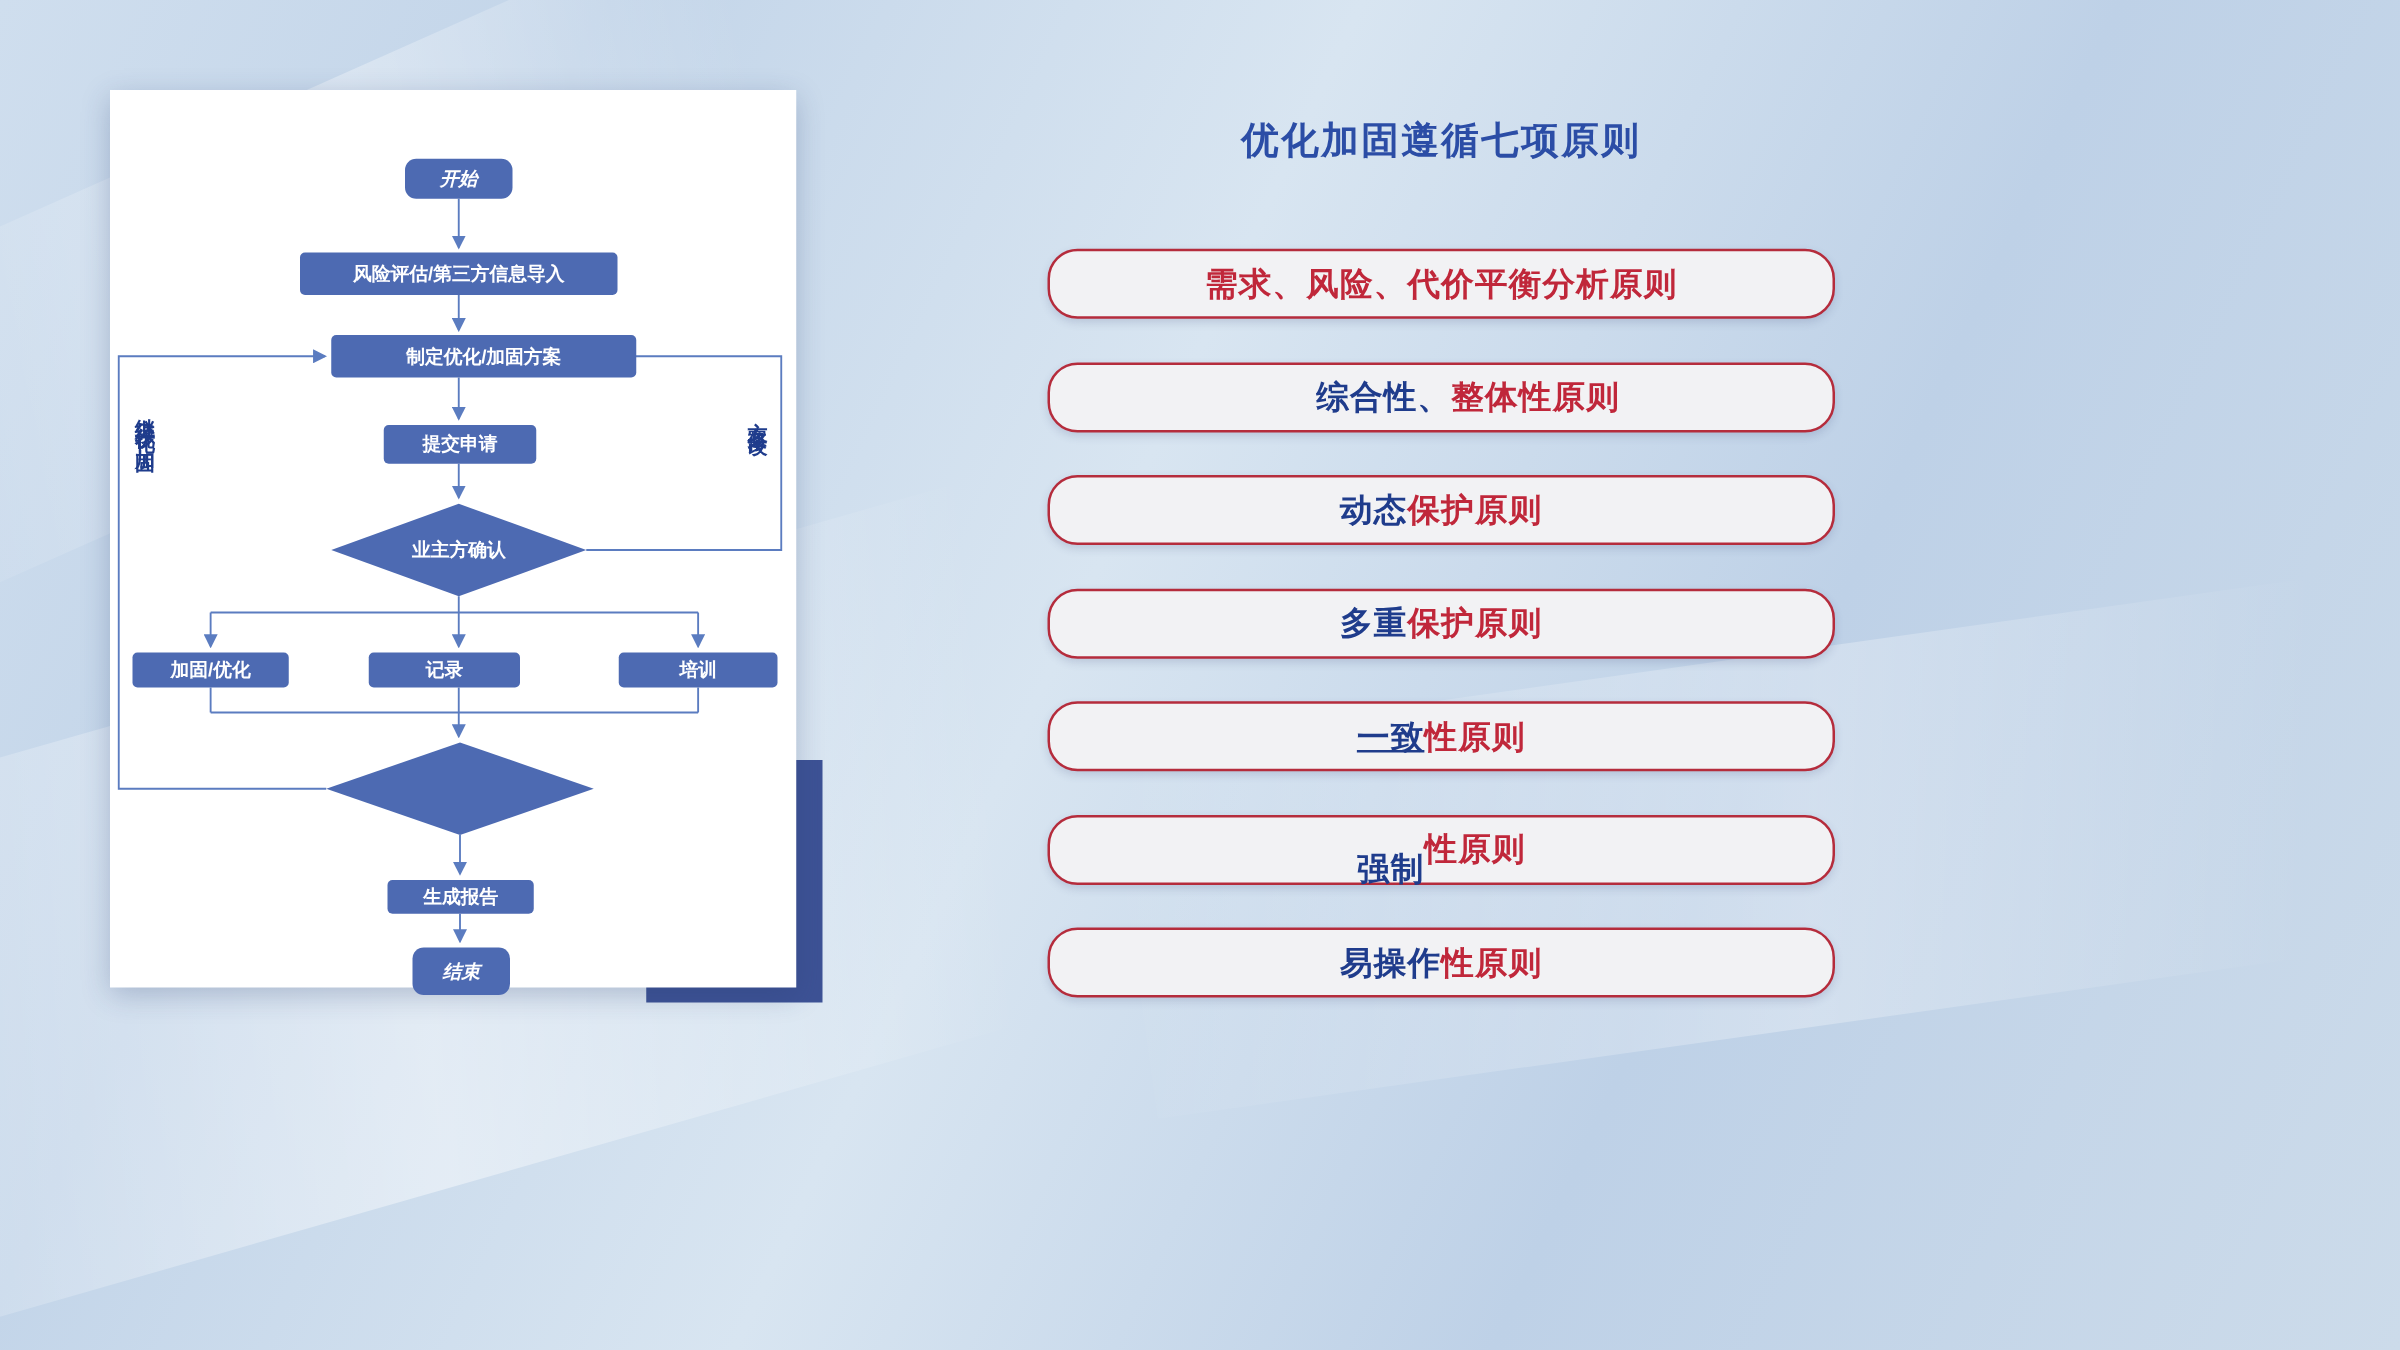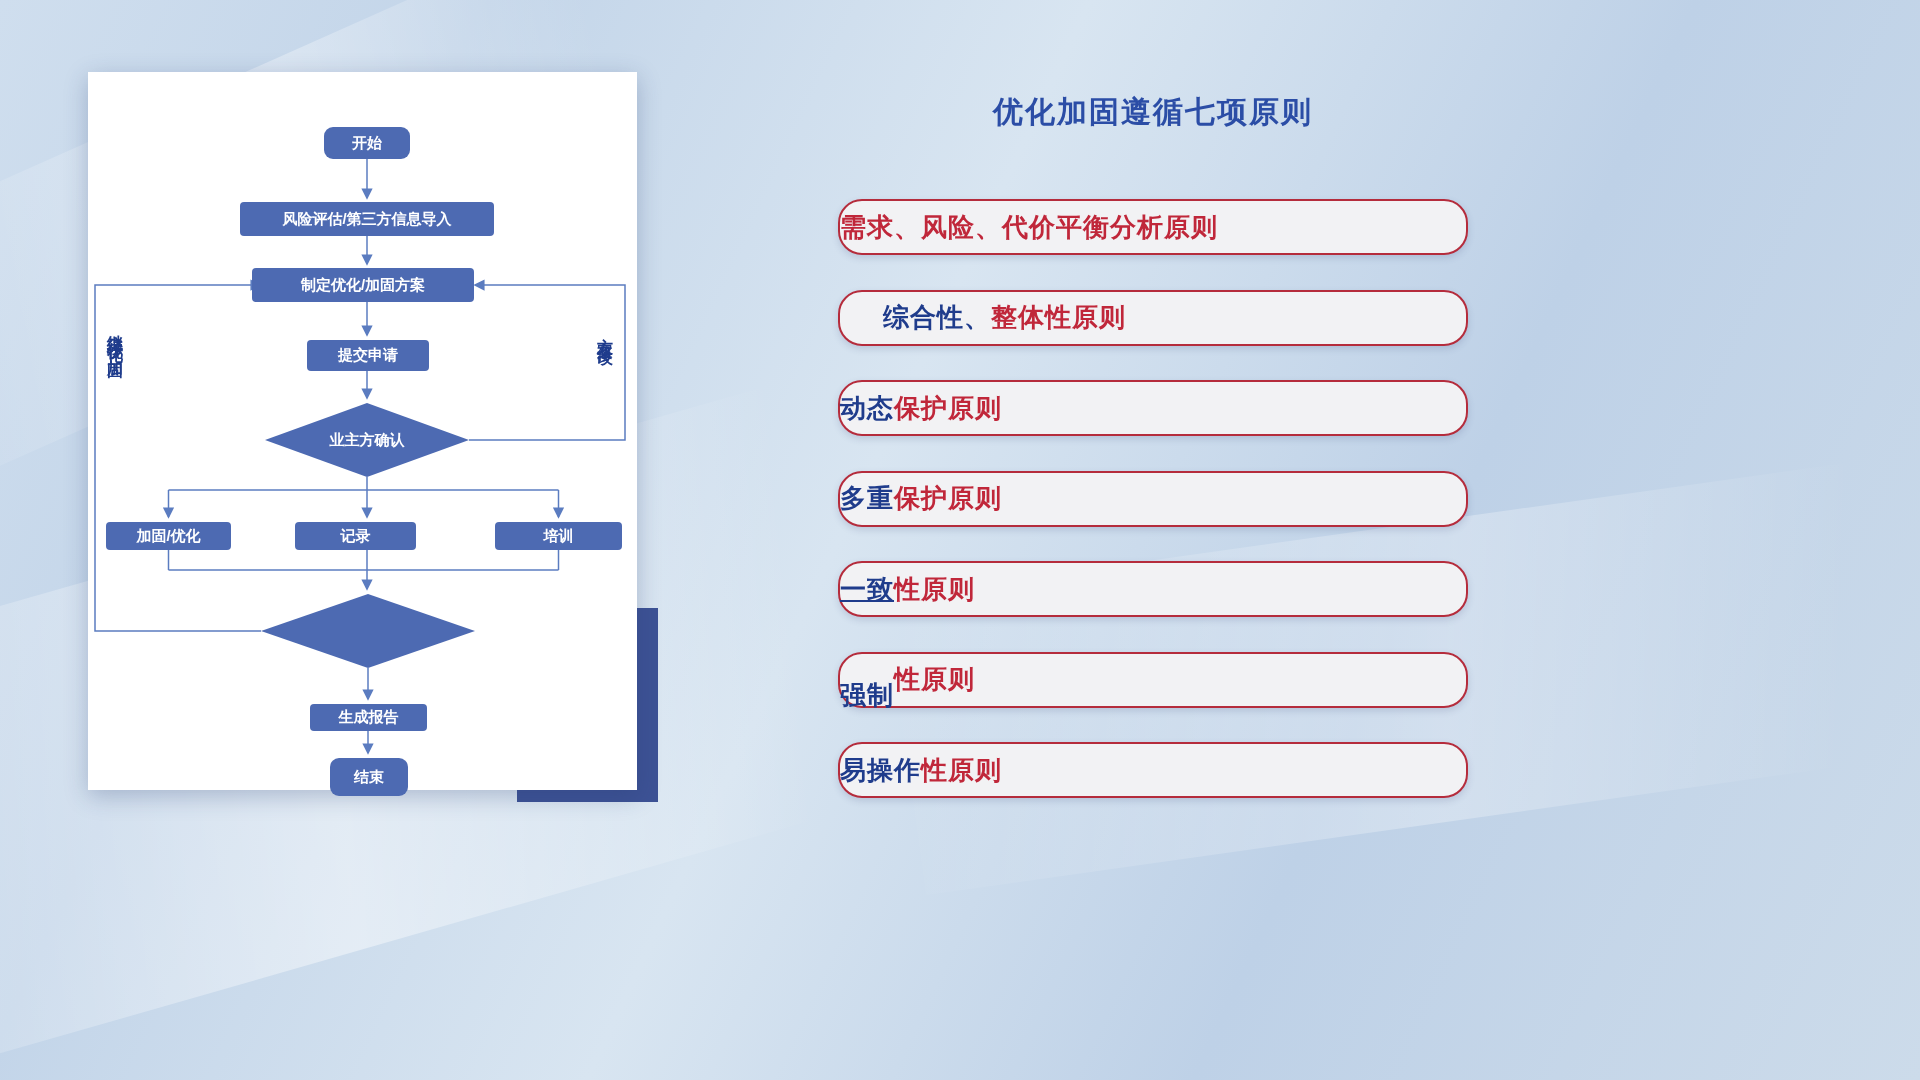--- a/index.html
+++ b/index.html
@@ -21,34 +21,34 @@
     background:var(--card-accent,#3d5295);z-index:1;}
   .card{position:absolute;left:88px;top:72px;width:549px;height:718px;background:#ffffff;
     box-shadow:0 6px 22px rgba(40,60,110,.28);z-index:2;}
   .fc-svg{position:absolute;left:0;top:0;width:549px;height:718px;z-index:1;}
   .fl{stroke:var(--line,#5b7cc0);stroke-width:1.5;fill:none;}
   .fl-arrow{fill:var(--line,#5b7cc0);}
   .fc-diamond{fill:var(--node-fill,#4d6ab2);}
   .fc-node{position:absolute;display:flex;align-items:center;justify-content:center;z-index:3;
     background:var(--node-fill,#4d6ab2);color:var(--node-text,#fff);
     font-size:15px;font-weight:bold;border-radius:4px;white-space:nowrap;}
-  .fc-node.rounded{border-radius:9px;}
+  .fc-node.rounded{border-radius:9px;font-style:italic;}
   .fc-diamond-label{position:absolute;display:flex;align-items:center;justify-content:center;z-index:3;
     color:var(--node-text,#fff);font-size:15px;font-weight:bold;background:transparent;white-space:nowrap;text-align:right;}
   .vlabel{position:absolute;writing-mode:vertical-lr;z-index:3;
     color:var(--navy,#2c4a9e);font-size:16px;font-weight:bold;letter-spacing:4px;}
 
   
   .panel-title{position:absolute;left:838px;top:92px;width:630px;text-align:center;
     font-size:30px;font-weight:bold;color:var(--title,#2b4da6);letter-spacing:2px;}
   .principles{position:absolute;left:838px;top:199px;width:630px;
     display:flex;flex-direction:column;gap:34.5px;}
   .pill{height:56px;box-sizing:border-box;border-radius:24px;
     background:var(--pill-bg,#f2f2f4);border:2px solid var(--pill-border,#b52c3c);
-    display:flex;align-items:center;
+    display:flex;align-items:center;justify-content:center;
     font-size:26px;font-weight:600;letter-spacing:1px;
     box-shadow:0 3px 7px rgba(60,70,120,.18);}
 </style>
 </head>
 <body>
 
 <div class="bg-streak bg-streak-1"></div>
 <div class="bg-streak bg-streak-2"></div>
 <div class="bg-streak bg-streak-3"></div>
 
@@ -78,21 +78,21 @@
     <path class="fl" d="M280 596 V627" marker-end="url(#arr)"></path>
     <path class="fl" d="M280 659 V681" marker-end="url(#arr)"></path>
     <path class="fl" d="M381 368 H537 V213 H387" marker-end="url(#arr)"></path>
     <path class="fl" d="M173 559 H7 V213 H172" marker-end="url(#arr)"></path>
     <polygon class="fc-diamond" points="279,331 381,368 279,405 177,368"></polygon>
     <polygon class="fc-diamond" points="280,522 387,559 280,596 173,559"></polygon>
   </svg>
 
   <div class="fc-node rounded" style="left:236px;top:55px;width:86px;height:32px">开始</div>
   <div class="fc-node" style="left:152px;top:130px;width:254px;height:34px">风险评估/第三方信息导入</div>
-  <div class="fc-node" style="left:164px;top:196px;width:222px;height:34px">制定优化/加固方案</div>
+  <div class="fc-node" style="left:177px;top:196px;width:244px;height:34px">制定优化/加固方案</div>
   <div class="fc-node" style="left:219px;top:268px;width:122px;height:31px">提交申请</div>
   <div class="fc-diamond-label" style="left:177px;top:331px;width:204px;height:74px">业主方确认</div>
   <div class="fc-node" style="left:18px;top:450px;width:125px;height:28px">加固/优化</div>
   <div class="fc-node" style="left:207px;top:450px;width:121px;height:28px">记录</div>
   <div class="fc-node" style="left:407px;top:450px;width:127px;height:28px">培训</div>
   <div class="fc-node" style="left:222px;top:632px;width:117px;height:27px">生成报告</div>
   <div class="fc-node rounded" style="left:242px;top:686px;width:78px;height:38px">结束</div>
 
   <div class="vlabel" style="left:16px;top:250px;height:140px">继续优化/加固</div>
   <div class="vlabel" style="left:506px;top:252px;height:90px">方案修改</div>

